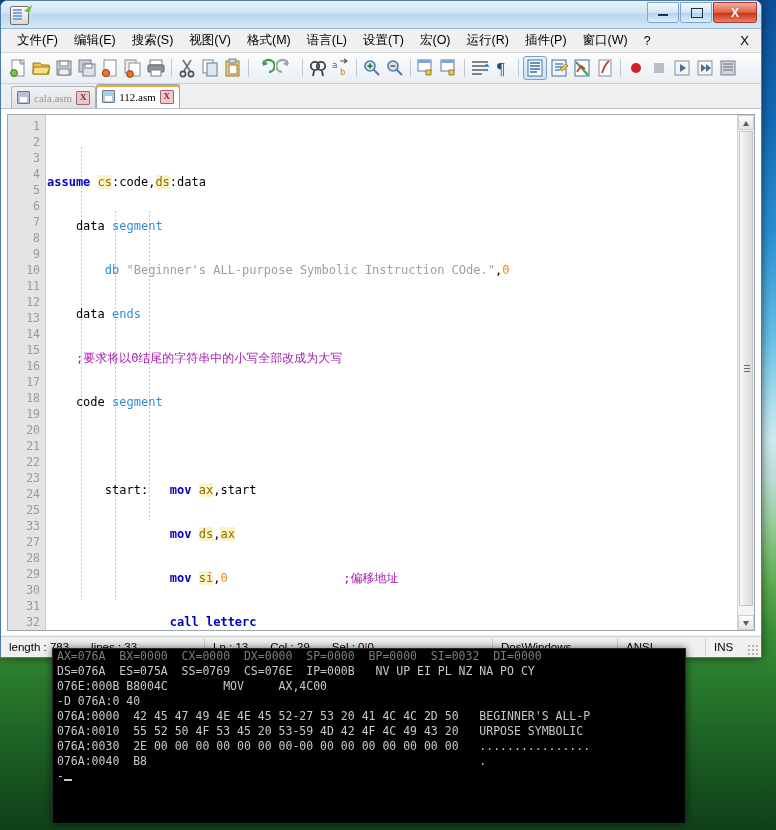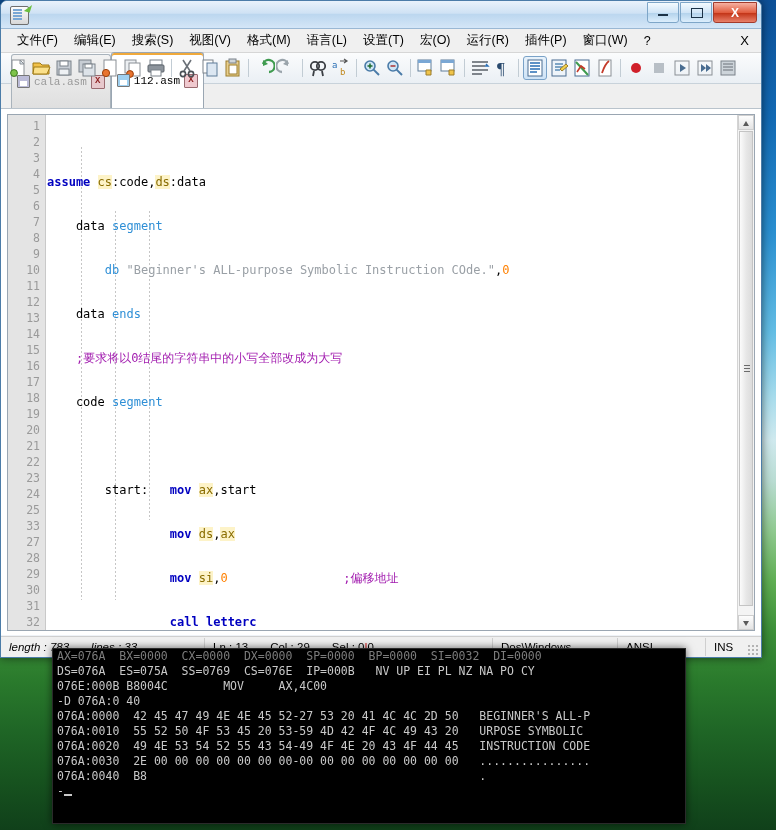--- a/index.html
+++ b/index.html
@@ -83,22 +83,22 @@
     height:30px;background:linear-gradient(180deg,#fbfcfd,#eaeff4);
     border-bottom:1px solid #c8d2da;display:flex;align-items:center;padding-left:6px;gap:1px;
   }
   .tb{width:22px;height:22px;position:relative;border-radius:3px;}
   .tsep{width:7px;height:20px;position:relative;}
   .tsep:after{content:"";position:absolute;left:3px;top:1px;width:1px;height:18px;background:#c2ccd4;}
   .tb.active{border:1px solid #7aa2c8;background:linear-gradient(180deg,#e8f2fb,#cfe3f6);}
 
   .tabbar{height:24px;background:#efefef;border-bottom:1px solid #b9c3cc;display:flex;align-items:flex-end;padding-left:10px;}
   .tab{
-    height:21px;display:flex;align-items:center;gap:4px;padding:16px 5px;
-    font-family:Liberation Mono, monospace;font-size:11px;
+    height:21px;display:flex;align-items:center;gap:4px;padding:0 5px;
+    font-family:Liberation Serif, serif;font-size:11px;
     border:1px solid #a9b3bc;border-bottom:none;border-radius:3px 3px 0 0;
     background:linear-gradient(180deg,#f2f2f2,#dfdfdf);color:#9a9a9a;
   }
   .tab.sel{
     background:#fff;color:#000;border-color:#9aa6b2;height:23px;
     box-shadow:inset 0 2px 0 #f0a93b;
   }
   .tab .dsk{width:11px;height:11px;background:#bcbcd8;border:1px solid #777;border-radius:1px;position:relative;}
   .tab.sel .dsk{background:#9fd0f0;}
   .tab .dsk:after{content:"";position:absolute;left:2px;top:5px;width:7px;height:5px;background:#fff;}
@@ -162,21 +162,21 @@
     background:#6b6b6b;box-shadow:0 3px 0 #6b6b6b,0 6px 0 #6b6b6b;
   }
 
   
   .statusbar{
     position:absolute;left:0;right:0;bottom:0;height:20px;
     background:#f0f0f0;border-top:1px solid #d0d0d0;
     display:flex;align-items:center;font-size:11.5px;color:#000;
   }
   .sb{padding:0 8px;height:18px;line-height:18px;border-right:1px solid #cfcfcf;box-sizing:border-box;white-space:nowrap;}
-  .sb.g1{width:204px;font-style:italic;}
+  .sb.g1{width:204px;}
   .sb.g2{flex:1;}
   .sb.g3{width:125px;}
   .sb.g4{width:88px;}
   .sb.g5{width:55px;border-right:none;}
   .sb .sub{display:inline-block;margin-right:22px;}
   .sb .selbar{color:#c00;}
   .grip{position:absolute;right:2px;bottom:1px;width:12px;height:12px;
         background-image:radial-gradient(#b3b3b3 40%,transparent 41%);background-size:4px 4px;}
 
   
@@ -490,17 +490,16 @@
   </div>
 </div>
 
 <div id="dos">
   <div class="row dim">AX=076A  BX=0000  CX=0000  DX=0000  SP=0000  BP=0000  SI=0032  DI=0000</div>
   <div class="row">DS=076A  ES=075A  SS=0769  CS=076E  IP=000B   NV UP EI PL NZ NA PO CY</div>
   <div class="row">076E:000B B8004C        MOV     AX,4C00</div>
   <div class="row">-D 076A:0 40</div>
   <div class="row">076A:0000  42 45 47 49 4E 4E 45 52-27 53 20 41 4C 4C 2D 50   BEGINNER'S ALL-P</div>
   <div class="row">076A:0010  55 52 50 4F 53 45 20 53-59 4D 42 4F 4C 49 43 20   URPOSE SYMBOLIC</div>
-  <div class="row">076A:0020  49 4E 53 54 52 55 43 54-49 4F 4E 20 43 4F 44 45   INSTRUCTION CODE</div>
   <div class="row">076A:0030  2E 00 00 00 00 00 00 00-00 00 00 00 00 00 00 00   ................</div>
   <div class="row">076A:0040  B8                                                .</div>
   <div class="row"><span>-</span><span class="cursor"></span></div>
 </div>
 
 </body></html>

